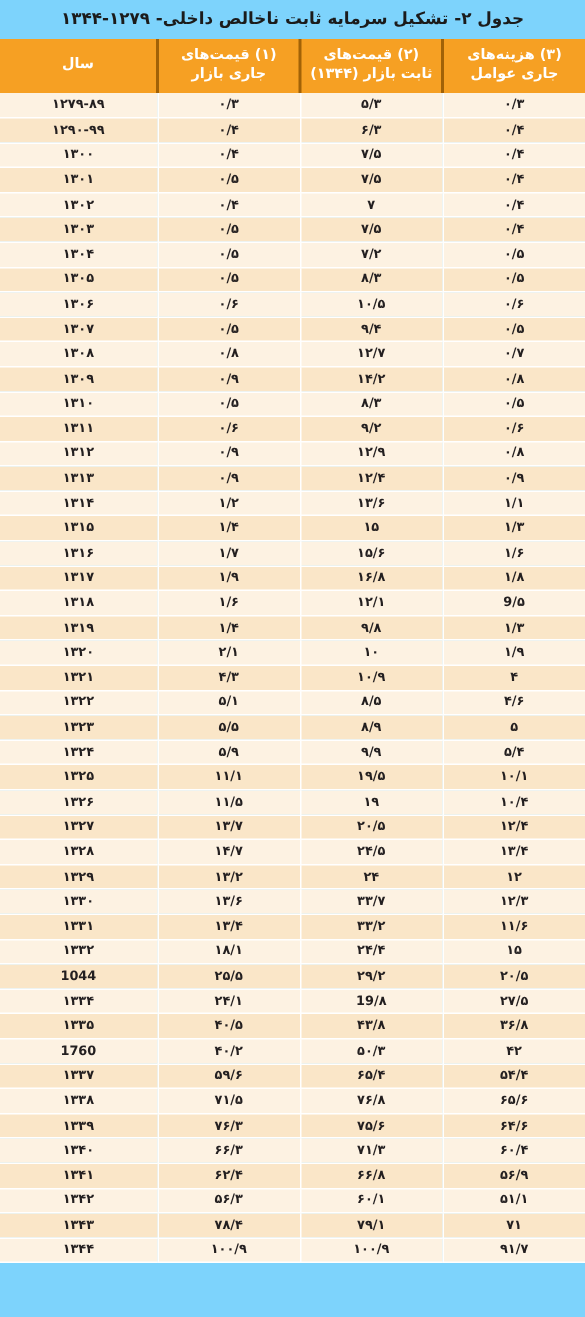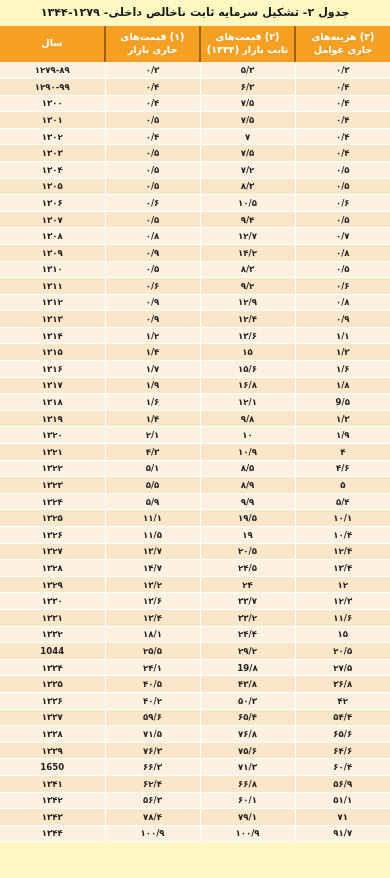--- a/index.html
+++ b/index.html
@@ -13,21 +13,21 @@
     overflow: hidden;
     font-family: "DejaVu Sans", "Liberation Sans", sans-serif;
     direction: rtl;
   }
 
   .page {
     width: 390px;
     height: 878px;
     position: relative;
     box-sizing: border-box;
-    background: #fef9c3;
+    background: #7dd3fc;
   }
 
   
   .table-title {
     width: 100%;
     height: 26px;
     line-height: 26px;
     text-align: center;
     font-size: 11.2px;
     font-weight: bold;
@@ -336,21 +336,21 @@
         <tr class="even">
           <td>۳۶/۸</td>
           <td>۴۳/۸</td>
           <td>۴۰/۵</td>
           <td class="year-cell">۱۳۳۵</td>
         </tr>
         <tr class="odd">
           <td>۴۲</td>
           <td>۵۰/۳</td>
           <td>۴۰/۲</td>
-          <td class="year-cell">۱۳۳۶</td>
+          <td class="year-cell">1760</td>
         </tr>
         <tr class="even">
           <td>۵۴/۴</td>
           <td>۶۵/۴</td>
           <td>۵۹/۶</td>
           <td class="year-cell">۱۳۳۷</td>
         </tr>
         <tr class="odd">
           <td>۶۵/۶</td>
           <td>۷۶/۸</td>
@@ -360,21 +360,21 @@
         <tr class="even">
           <td>۶۴/۶</td>
           <td>۷۵/۶</td>
           <td>۷۶/۳</td>
           <td class="year-cell">۱۳۳۹</td>
         </tr>
         <tr class="odd">
           <td>۶۰/۴</td>
           <td>۷۱/۳</td>
           <td>۶۶/۳</td>
-          <td class="year-cell">1650</td>
+          <td class="year-cell">۱۳۴۰</td>
         </tr>
         <tr class="even">
           <td>۵۶/۹</td>
           <td>۶۶/۸</td>
           <td>۶۲/۴</td>
           <td class="year-cell">۱۳۴۱</td>
         </tr>
         <tr class="odd">
           <td>۵۱/۱</td>
           <td>۶۰/۱</td>

